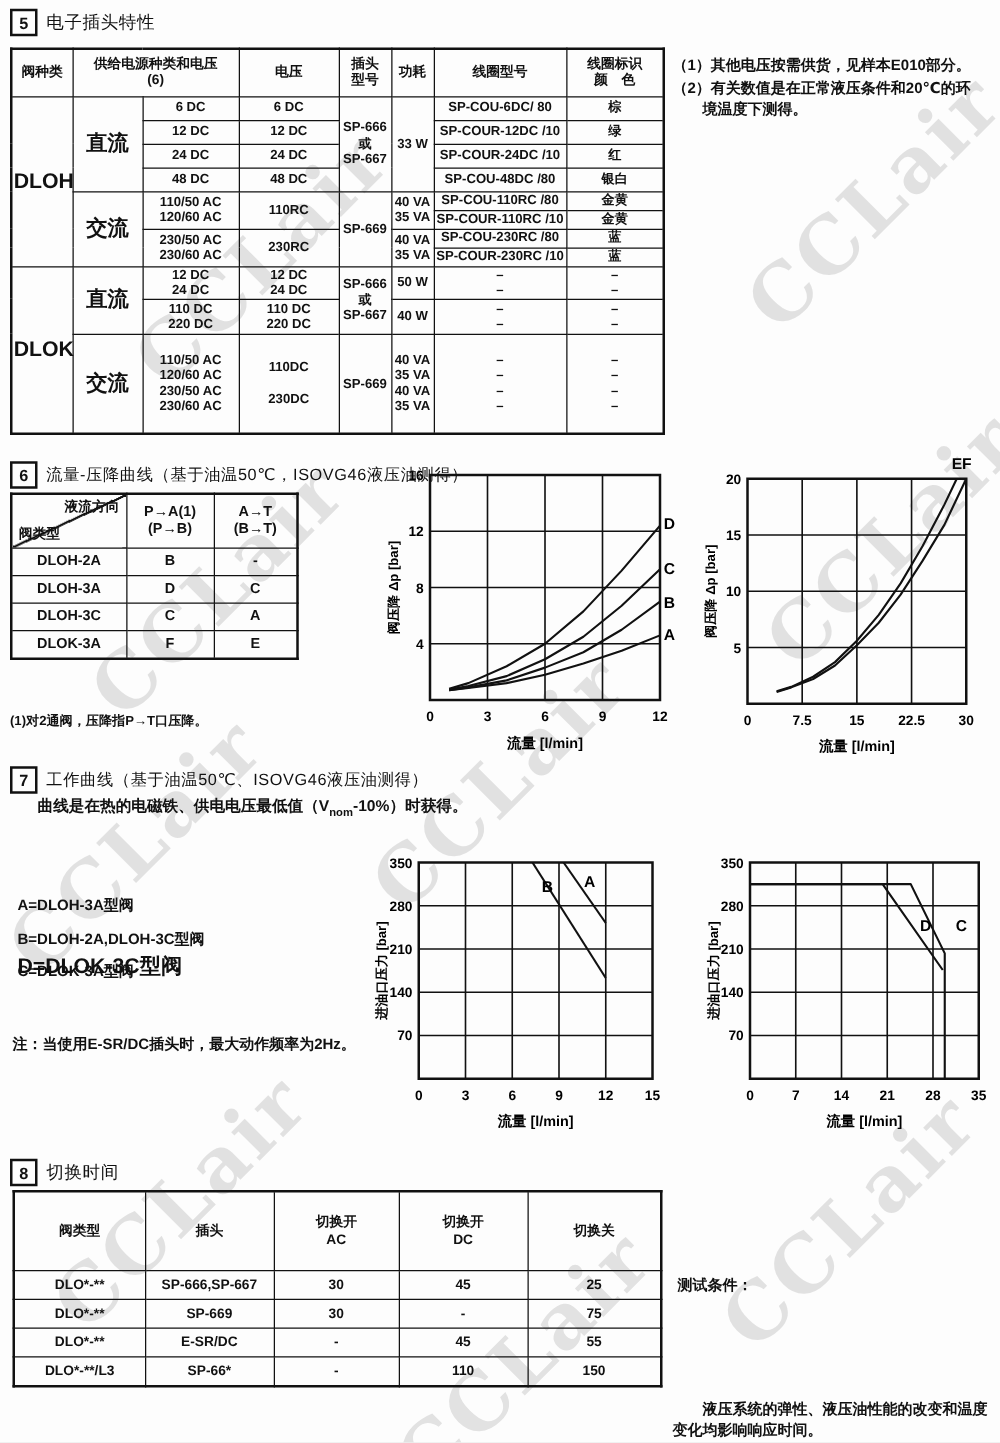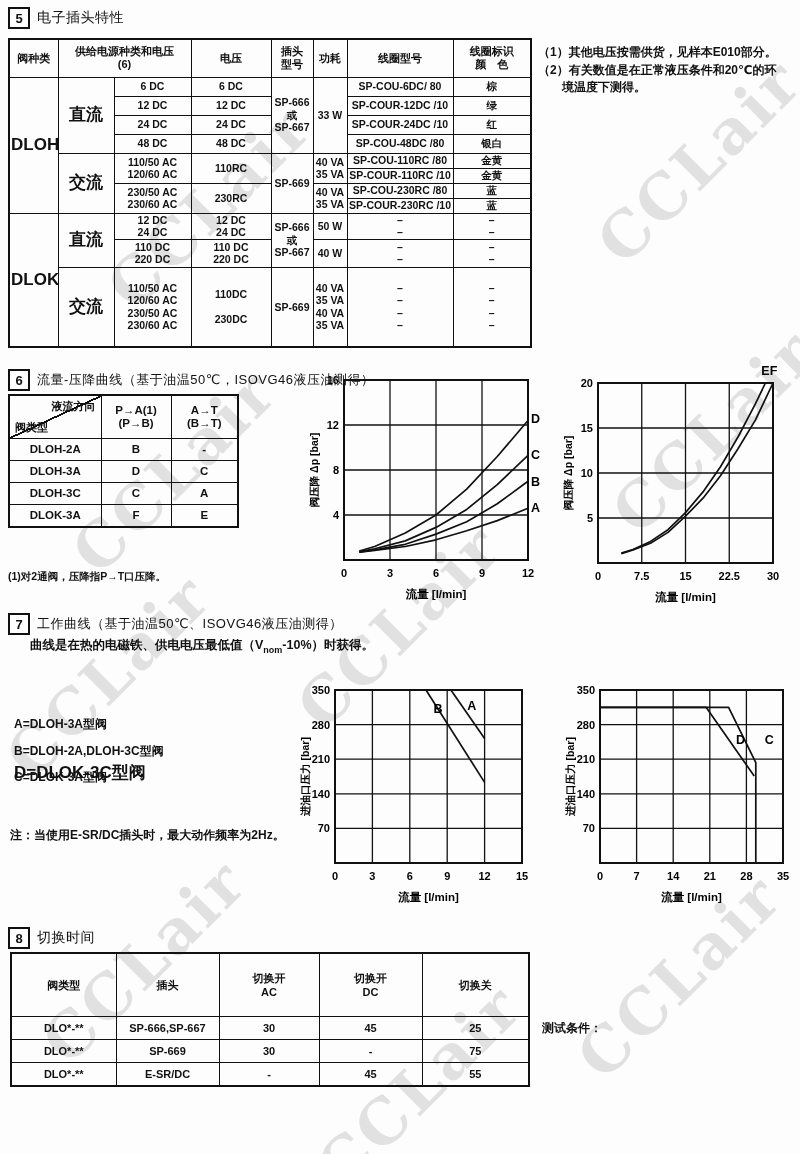--- a/index.html
+++ b/index.html
@@ -396,18 +396,27 @@
       <td>-</td>
       <td>75</td>
     </tr>
     <tr>
       <td>DLO*-**</td>
       <td>E-SR/DC</td>
       <td>-</td>
       <td>45</td>
       <td>55</td>
     </tr>
+    <tr>
+      <td>DLO*-**/L3</td>
+      <td>SP-66*</td>
+      <td>-</td>
+      <td>110</td>
+      <td>150</td>
+    </tr>
   </tbody>
     </table>
 
   <div class="txt" style="left:542px;top:1020px;font-size:12px">测试条件：</div>
+  <div class="txt" style="left:538px;top:1119px;width:260px;font-size:12px;line-height:17px">　　液压系统的弹性、液压油性能的改变和温度
+变化均影响响应时间。</div>
 
 </div>
 
 </body></html>

